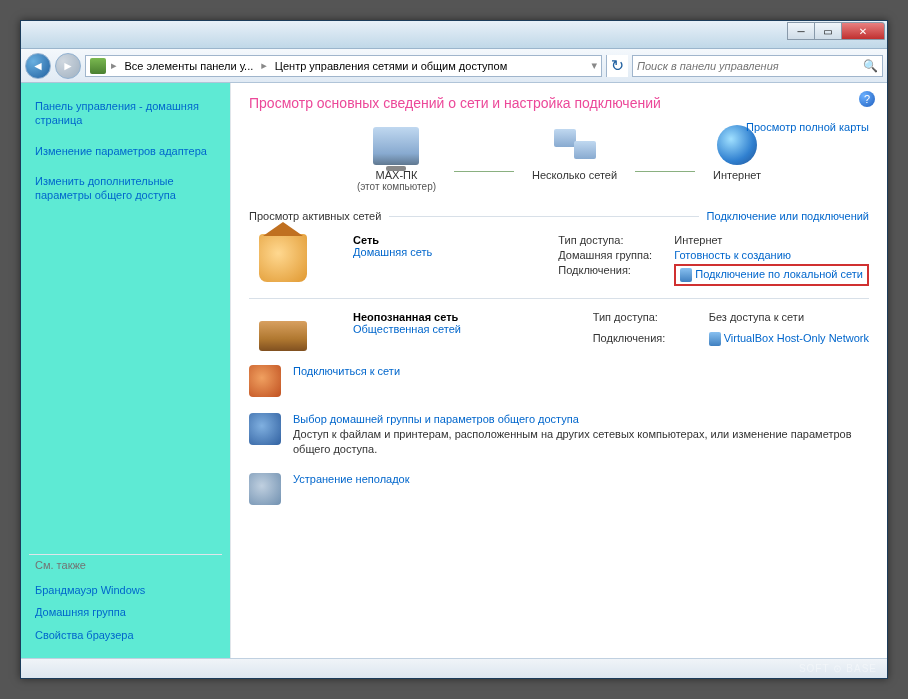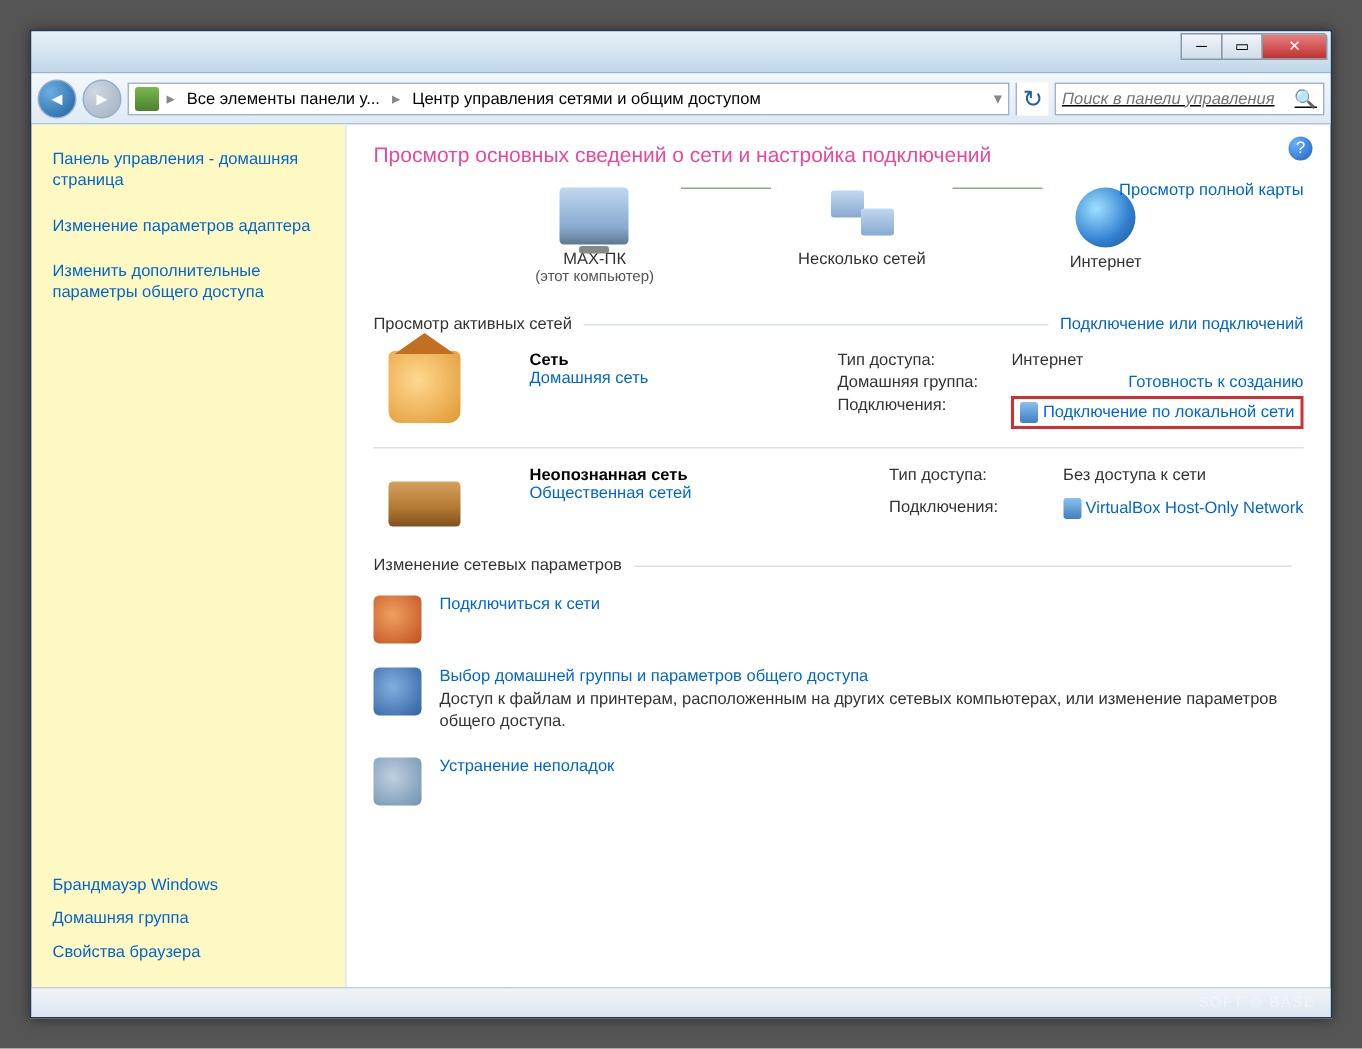--- a/index.html
+++ b/index.html
@@ -9,32 +9,32 @@
 .winbtn { width: 28px; height: 18px; border: 1px solid #8899aa; background: linear-gradient(to bottom, #f0f5fa, #d0dde8); display: flex; align-items: center; justify-content: center; font-size: 10px; margin-top: 1px; margin-left: -1px; cursor: pointer; }
 .winbtn.close { width: 44px; background: linear-gradient(to bottom, #e88080, #c03030); color: #fff; border-radius: 0 3px 0 0; }
 .toolbar { height: 34px; background: linear-gradient(to bottom, #f4f8fc, #e0eaf4); border-bottom: 1px solid #b0c4d8; display: flex; align-items: center; padding: 0 4px; gap: 4px; }
 .navbtn { width: 26px; height: 26px; border-radius: 50%; background: radial-gradient(circle at 30% 30%, #6ab0e0, #2060a0); border: 1px solid #90b0d0; display: flex; align-items: center; justify-content: center; color: #fff; font-size: 12px; cursor: pointer; }
 .navbtn.disabled { background: radial-gradient(circle at 30% 30%, #d0d8e0, #a0b0c0); }
 .breadcrumb { flex: 1; height: 22px; background: #fff; border: 1px solid #a0b5cc; display: flex; align-items: center; padding: 0 4px; font-size: 11px; gap: 2px; }
 .bc-icon { width: 16px; height: 16px; background: linear-gradient(to bottom, #7ab850, #4a8030); border-radius: 2px; }
 .bc-sep { color: #888; padding: 0 3px; }
 .bc-item { color: #000; cursor: pointer; padding: 1px 3px; }
 .refresh { width: 22px; height: 22px; border-left: 1px solid #a0b5cc; display: flex; align-items: center; justify-content: center; color: #2060a0; cursor: pointer; background:#fff; }
-.search { width: 180px; height: 22px; background: #fff; border: 1px solid #a0b5cc; display: flex; align-items: center; padding: 0 4px; text-decoration: underline; }
+.search { width: 251px; height: 22px; background: #fff; border: 1px solid #a0b5cc; display: flex; align-items: center; padding: 0 4px; }
 .search input { border: none; outline: none; font-size: 11px; color: #888; width: 100%; font-style: italic; }
 .search .sicon { color: #2060a0; font-size: 12px; }
 .content { flex: 1; display: flex; overflow: hidden; }
-.sidebar { width: 210px; background: #fef9c3; border-right: 1px solid #e0e5ea; padding: 12px 8px; display: flex; flex-direction: column; font-size: 11px; }
+.sidebar { width: 210px; background: #5eead4; border-right: 1px solid #e0e5ea; padding: 12px 8px; display: flex; flex-direction: column; font-size: 11px; }
 .sidebar a { color: #0066cc; text-decoration: none; display: block; padding: 4px 6px; line-height: 1.3; cursor: pointer; }
 .side-sep { flex: 1; }
 .side-head { color: #737373; padding: 4px 6px 8px; border-top: 1px solid #e0e5ea; margin-top: 8px; }
 .main { flex: 1; padding: 12px 18px; overflow-y: auto; font-size: 11px; color: #333; position: relative; }
 .helpicon { position: absolute; top: 8px; right: 12px; width: 16px; height: 16px; border-radius: 50%; background: radial-gradient(circle at 30% 30%, #6ab0ff, #2060c0); color: #fff; display: flex; align-items: center; justify-content: center; font-size: 11px; cursor: pointer; }
 h1 { color: #ec4899; font-size: 14px; font-weight: normal; margin-bottom: 14px; }
-.netmap { display: flex; align-items: flex-start; justify-content: center; gap: 18px; position: relative; padding-bottom: 8px; }
+.netmap { display: flex; align-items: flex-end; justify-content: center; gap: 18px; position: relative; padding-bottom: 8px; }
 .maplink { position: absolute; right: 0; top: -4px; color: #0066cc; cursor: pointer; font-size: 11px; }
 .node { text-align: center; }
 .node-icon { width: 46px; height: 38px; margin: 0 auto 4px; }
 .node-icon.pc { background: linear-gradient(to bottom, #c0d8f0 0%, #88aad0 70%, #607890 100%); border-radius: 3px; position: relative; }
 .node-icon.pc::after { content:''; position:absolute; bottom:-6px; left:50%; transform:translateX(-50%); width:20px; height:5px; background:#888; border-radius:2px; }
 .node-icon.multi { position: relative; }
 .node-icon.multi::before, .node-icon.multi::after { content:''; position:absolute; width:22px; height:18px; background: linear-gradient(to bottom,#c0d8f0,#88aad0); border-radius:2px; }
 .node-icon.multi::before { left:2px; top:2px; }
 .node-icon.multi::after { right:2px; bottom:6px; }
 .node-icon.globe { border-radius: 50%; background: radial-gradient(circle at 35% 35%, #a0e0ff, #3080d0 60%, #205090); width:40px; height:40px; }
@@ -49,21 +49,21 @@
 .netblock .nicon { width: 48px; height: 48px; margin: 0 10px; flex-shrink: 0; }
 .nicon.house { background: radial-gradient(circle at 40% 40%, #ffd890, #e09830); border-radius: 4px 4px 8px 8px; position:relative; }
 .nicon.house::before { content:''; position:absolute; top:-12px; left:4px; width:0; height:0; border-left:20px solid transparent; border-right:20px solid transparent; border-bottom:14px solid #c07020; }
 .nicon.bench { background: linear-gradient(to bottom, #d8a060 0%, #b07830 60%, #805020 100%); border-radius: 3px; height:30px; margin-top:10px; }
 .netinfo { flex: 1; }
 .netname { font-weight: bold; color: #000; }
 .netlink { color: #0066cc; cursor: pointer; }
 .netdetails { display: grid; grid-template-columns: 110px 1fr; gap: 3px 6px; font-size: 11px; padding-left: 4px; }
 .netdetails .lbl { color: #333; }
 .netdetails .val { color: #333; }
-.netdetails .vlink { color: #0066cc; cursor: pointer; text-align: right; }
+.netdetails .vlink { color: #0066cc; cursor: pointer; }
 .highlight { border: 2px solid #d03030; padding: 2px 4px; display: inline-block; }
 .conn-icon { display: inline-block; width: 12px; height: 14px; background: linear-gradient(to bottom,#88c0f0,#4080c0); border-radius: 2px; margin-right: 3px; vertical-align: middle; }
 .taskrow { display: flex; gap: 12px; padding: 8px 0; }
 .taskrow .ticon { width: 32px; height: 32px; flex-shrink: 0; border-radius: 4px; }
 .ticon.t1 { background: radial-gradient(circle at 40% 40%, #a0e080, #508030); }
 .ticon.t2 { background: radial-gradient(circle at 40% 40%, #f0a060, #c05020); }
 .ticon.t3 { background: radial-gradient(circle at 40% 40%, #80b0e0, #3060a0); }
 .ticon.t4 { background: radial-gradient(circle at 40% 40%, #c0d0e0, #7090b0); }
 .taskbody .tlink { color: #0066cc; cursor: pointer; display: block; margin-bottom: 2px; }
 .taskbody .tdesc { color: #333; line-height: 1.35; }
@@ -99,20 +99,21 @@
       <span class="sicon">🔍</span>
     </div>
   </div>
 
   <div class="content">
     <div class="sidebar">
       <a>Панель управления - домашняя страница</a>
       <a style="margin-top:8px">Изменение параметров адаптера</a>
       <a style="margin-top:8px">Изменить дополнительные параметры общего доступа</a>
       <div class="side-sep"></div>
+      <div class="side-head">См. также</div>
       <a>Брандмауэр Windows</a>
       <a>Домашняя группа</a>
       <a>Свойства браузера</a>
     </div>
 
     <div class="main">
       <div class="helpicon">?</div>
       <h1>Просмотр основных сведений о сети и настройка подключений</h1>
 
       <div class="netmap">
@@ -167,24 +168,20 @@
           <div class="netlink">Общественная сетей</div>
         </div>
         <div class="netdetails">
           <span class="lbl">Тип доступа:</span>
           <span class="val">Без доступа к сети</span>
           <span class="lbl">Подключения:</span>
           <span><span class="conn-icon"></span><span class="vlink">VirtualBox Host-Only Network</span></span>
         </div>
       </div>
 
-      <div class="section-row" style="margin-top:14px">
-        <span class="slabel">Изменение сетевых параметров</span>
-        <div class="sline"></div>
-      </div>
 
       <div class="taskrow">
         <div class="ticon t2"></div>
         <div class="taskbody">
           <span class="tlink">Подключиться к сети</span>
         </div>
       </div>
       <div class="taskrow">
         <div class="ticon t3"></div>
         <div class="taskbody">

